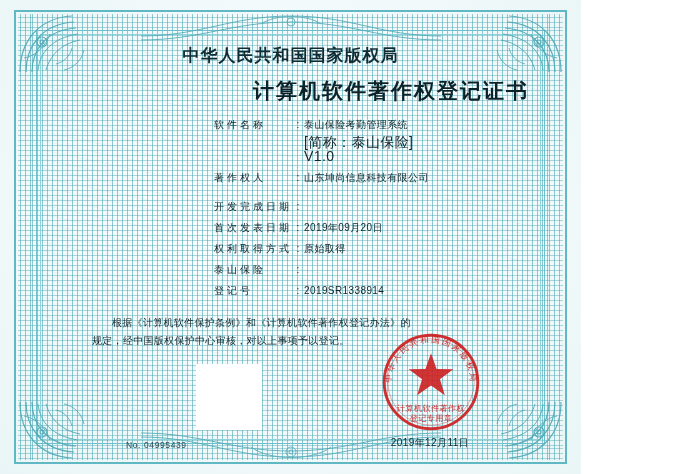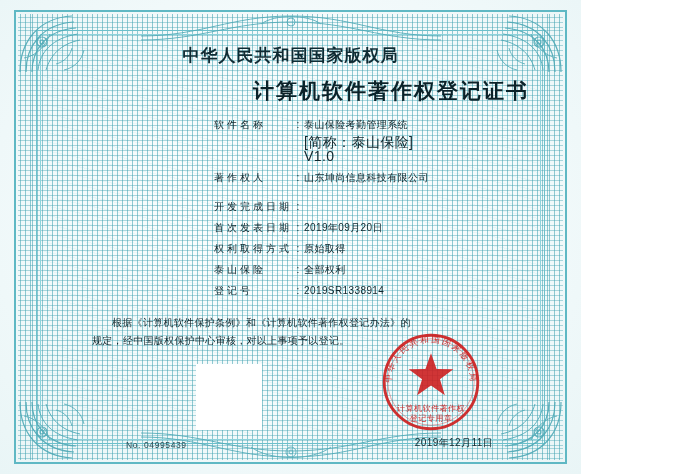--- a/index.html
+++ b/index.html
@@ -236,21 +236,21 @@
   .serial {
     position: absolute;
     left: 126px;
     bottom: 24px;
     font-size: 8.5px;
     color: #2a4a52;
     letter-spacing: .6px;
   }
   .issuedate {
     position: absolute;
-    right: 88px;
+    right: 112px;
     bottom: 24px;
     font-size: 10px;
     color: #10262c;
     letter-spacing: .4px;
   }
 
   
   .watermark {
     position: absolute;
     left: 44px; top: 38px; right: 44px; bottom: 38px;
@@ -396,21 +396,20 @@
 
       <div class="row">
         <span class="label">权利取得方式</span>
         <span class="colon">:</span>
         <span class="value">原始取得</span>
       </div>
 
       <div class="row">
         <span class="label">泰山保险</span>
         <span class="colon">:</span>
-        <span class="value">全部权利</span>
       </div>
 
       <div class="row">
         <span class="label">登记号</span>
         <span class="colon">:</span>
         <span class="value">2019SR1338914</span>
       </div>
 
     </div>
 

